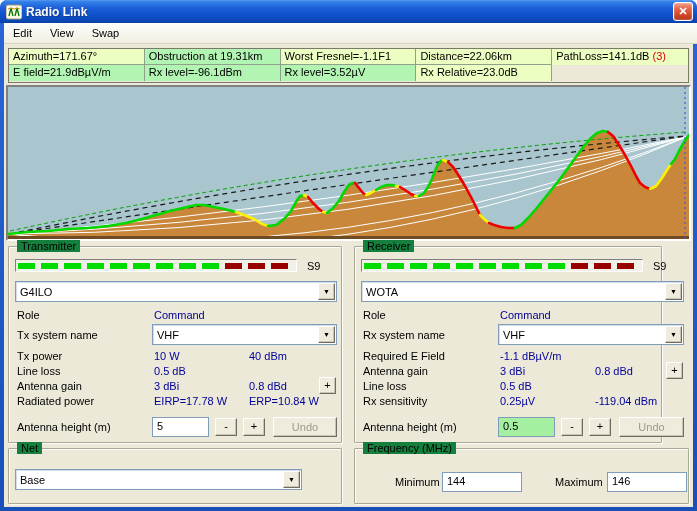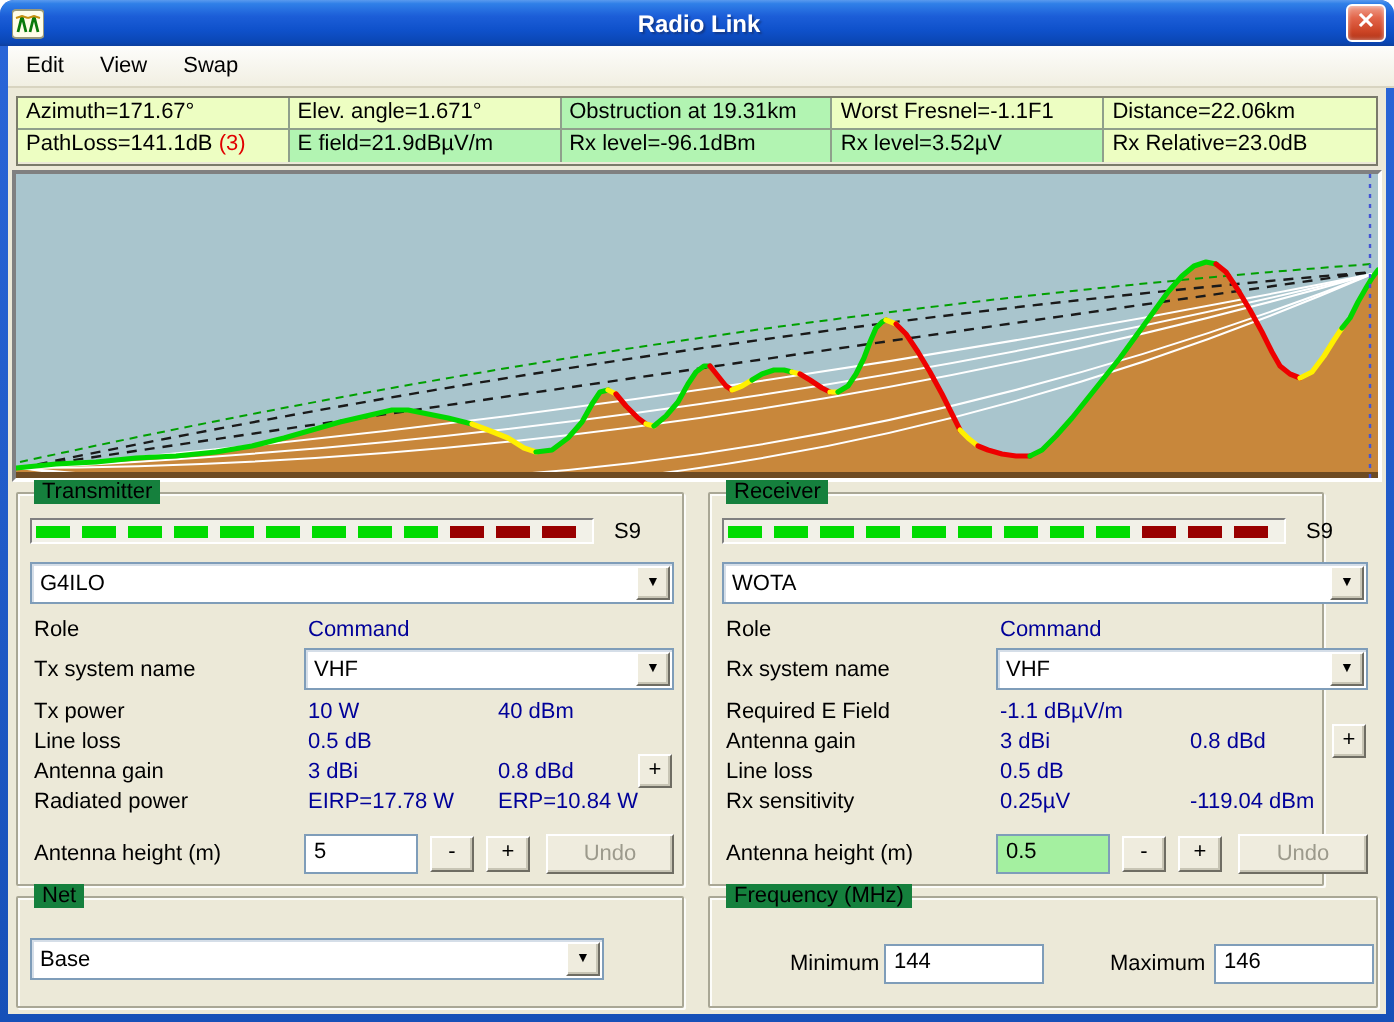--- a/index.html
+++ b/index.html
@@ -6,21 +6,21 @@
   html,body { width:697px; height:511px; }
   body { font-family:"Liberation Sans", sans-serif; font-size:11px; color:#000; }
 
   .window { position:relative; width:697px; height:511px;
     background:linear-gradient(180deg,#2A66D9,#1650B8);
     border-radius:7px 7px 0 0; overflow:hidden; }
   .titlebar { position:absolute; left:0; top:0; width:697px; height:23px;
     background:linear-gradient(180deg,#5A9AEE 0%,#3080E8 8%,#1C5ED8 35%,#0F51CB 65%,#0A46B4 92%,#0D3F9E 100%);
     display:flex; align-items:center; padding:0 4px; border-radius:7px 7px 0 0; }
   .title-icon { width:16px; height:16px; margin:0 4px 0 2px; }
-  .title-text { color:#fff; font-weight:bold; font-size:12px; text-shadow:1px 1px 1px #143A8A; flex:1;text-align:center; }
+  .title-text { color:#fff; font-weight:bold; font-size:12px; text-shadow:1px 1px 1px #143A8A; flex:1; }
   .close-btn { width:20px; height:19px; border-radius:3px; border:1px solid #fff;
     background:linear-gradient(180deg,#F0A08C 0%,#E2654A 35%,#CC4425 75%,#B03418 100%);
     color:#fff; font-weight:bold; font-size:11px; line-height:17px; text-align:center; cursor:default;
     box-shadow:inset 0 0 2px rgba(255,255,255,.6); }
 
   .body { position:absolute; left:4px; top:23px; width:689px; height:484px; background:#ECE9D8; }
 
   .menubar { position:absolute; left:0; top:0; width:696px; height:21px;
     background:linear-gradient(180deg,#FDFDFB,#F1EFE2); border-bottom:1px solid #D8D4C0; display:flex; align-items:center; }
   .menu-item { padding:3px 9px; cursor:default; }
@@ -84,21 +84,20 @@
 
   <div class="body">
     <div class="menubar" id="menubar">
         <span class="menu-item">Edit</span>
         <span class="menu-item">View</span>
         <span class="menu-item">Swap</span>
       </div>
 
     <div class="status-grid" id="statusGrid">
         <div class="cell tone-yellow"><span>Azimuth=171.67°</span></div>
-        <div class="cell tone-yellow"><span>Elev. angle=1.671°</span></div>
         <div class="cell tone-green"><span>Obstruction at 19.31km</span></div>
         <div class="cell tone-yellow"><span>Worst Fresnel=-1.1F1</span></div>
         <div class="cell tone-yellow"><span>Distance=22.06km</span></div>
         <div class="cell tone-yellow r2"><span>PathLoss=141.1dB </span><span class="sfx">(3)</span></div>
         <div class="cell tone-green r2"><span>E field=21.9dBµV/m</span></div>
         <div class="cell tone-green r2"><span>Rx level=-96.1dBm</span></div>
         <div class="cell tone-green r2"><span>Rx level=3.52µV</span></div>
         <div class="cell tone-yellow r2"><span>Rx Relative=23.0dB</span></div>
       </div>
 

